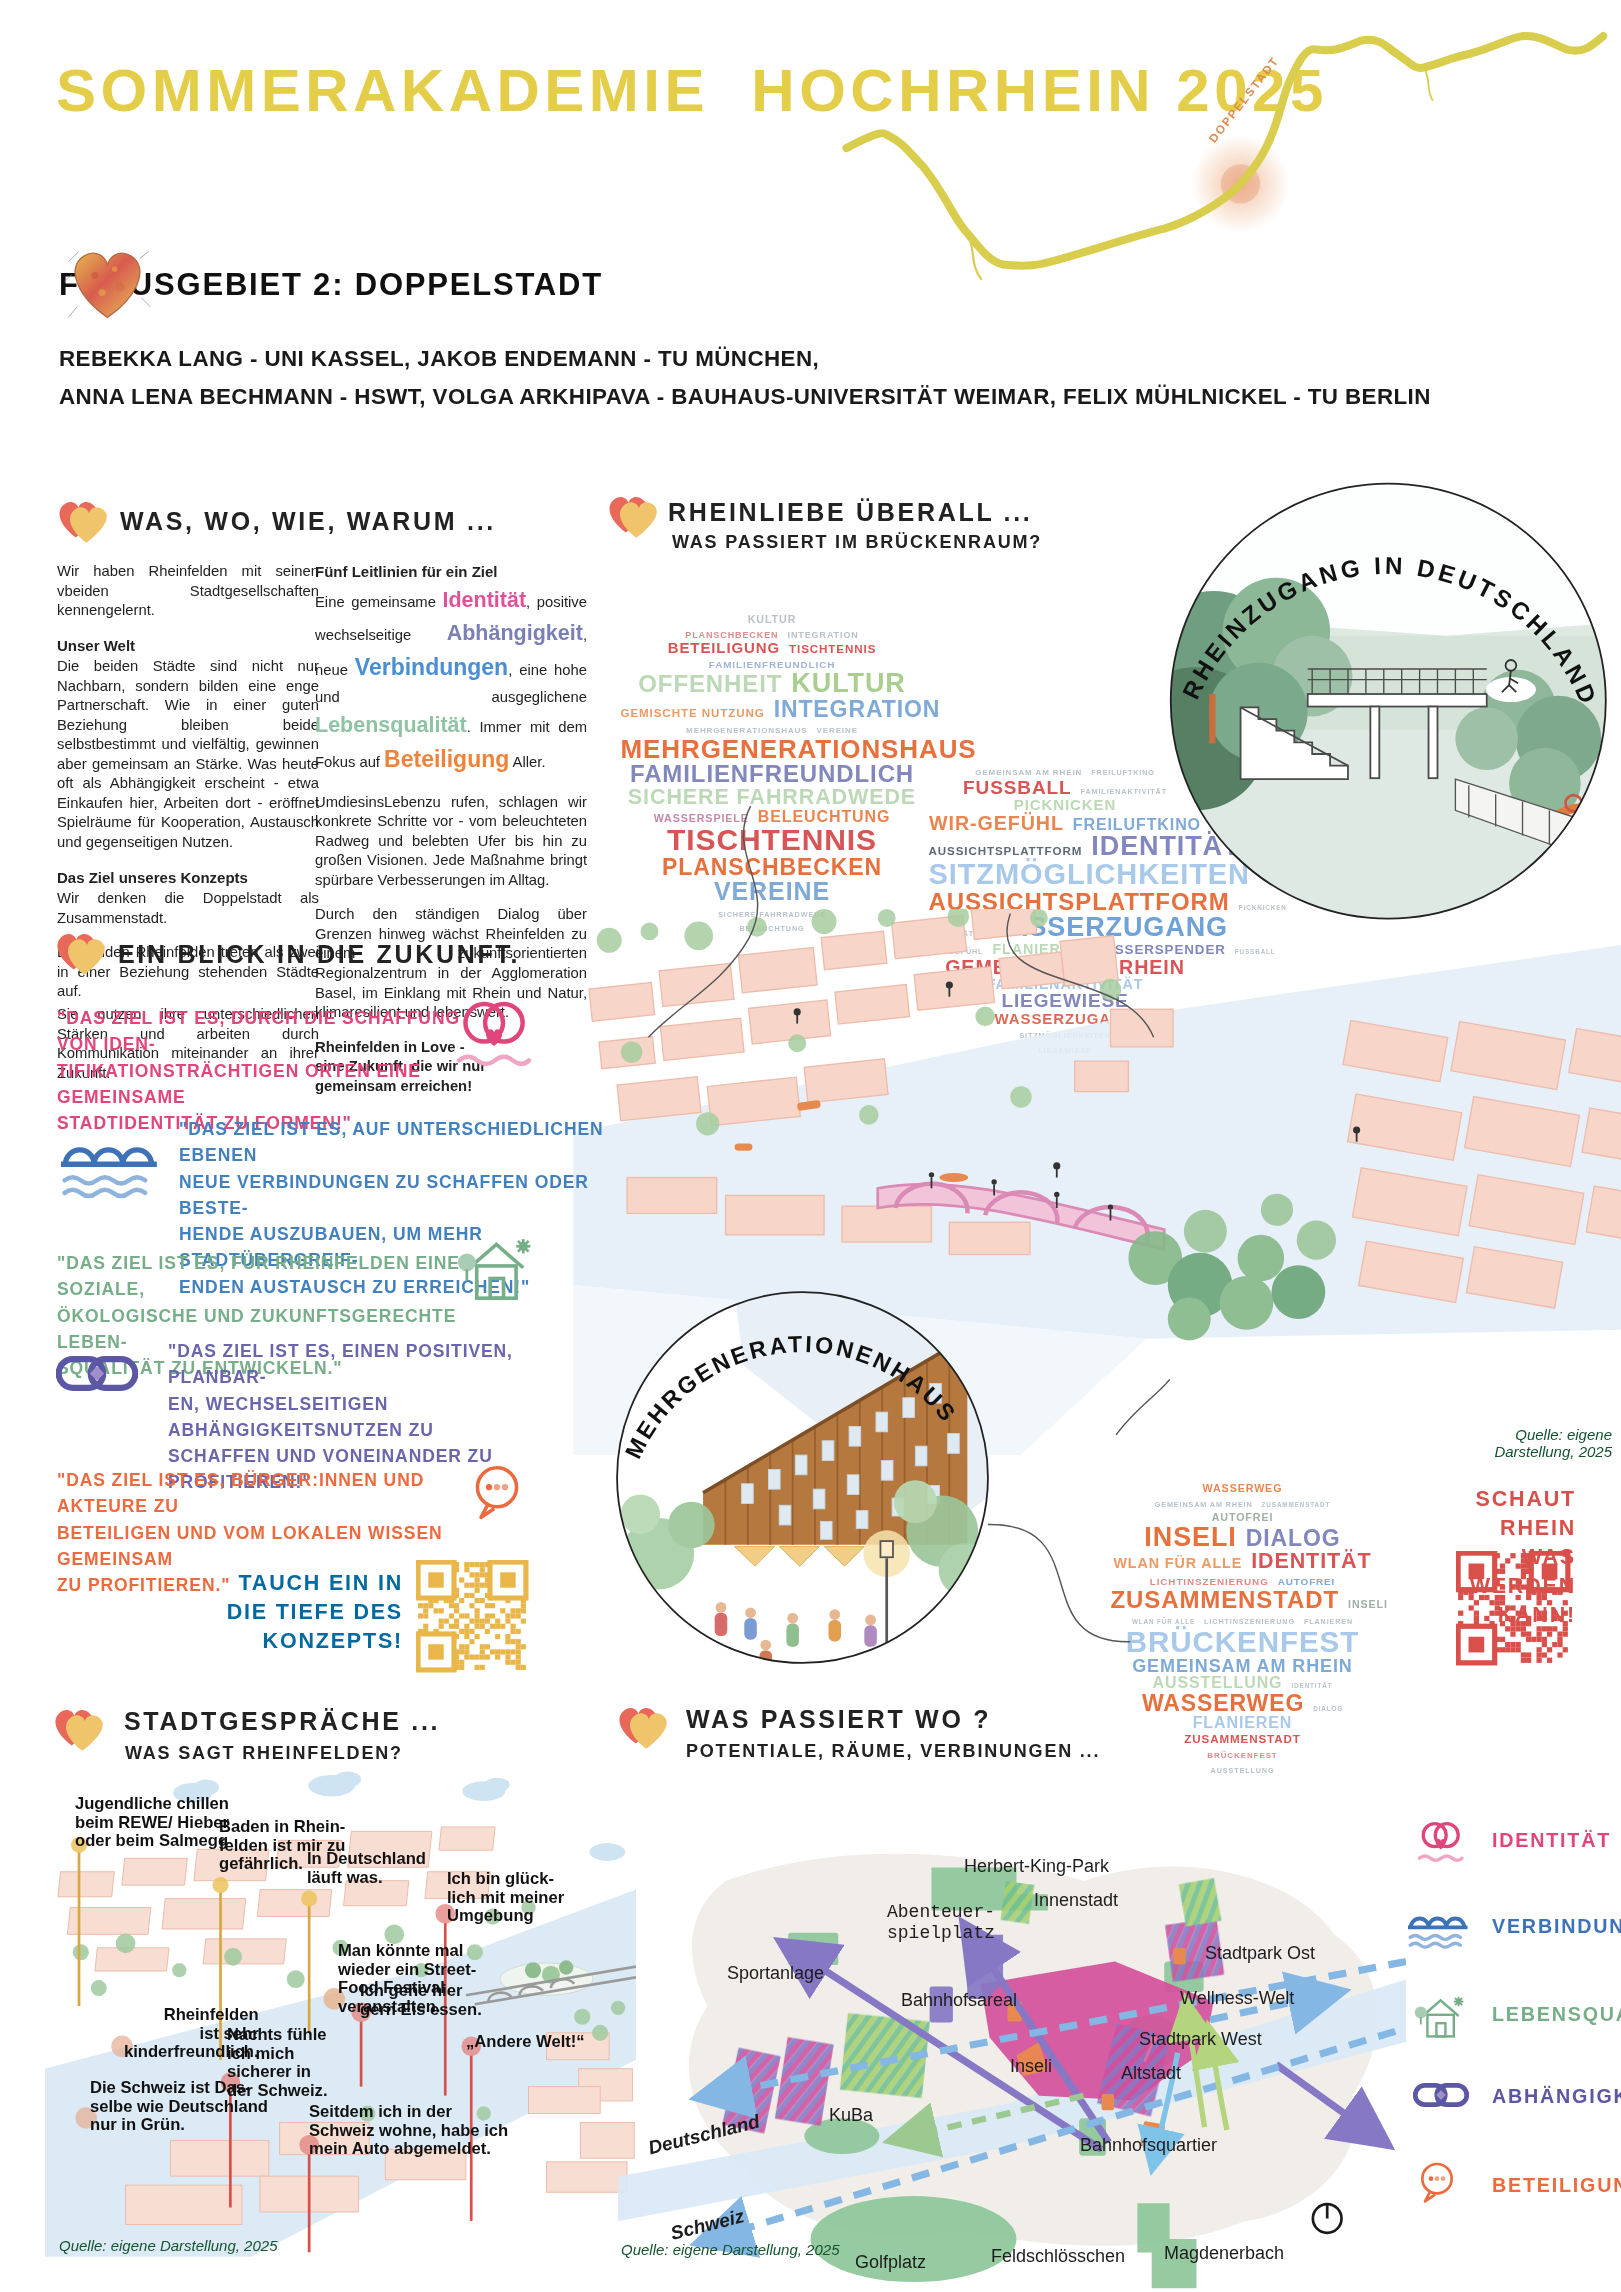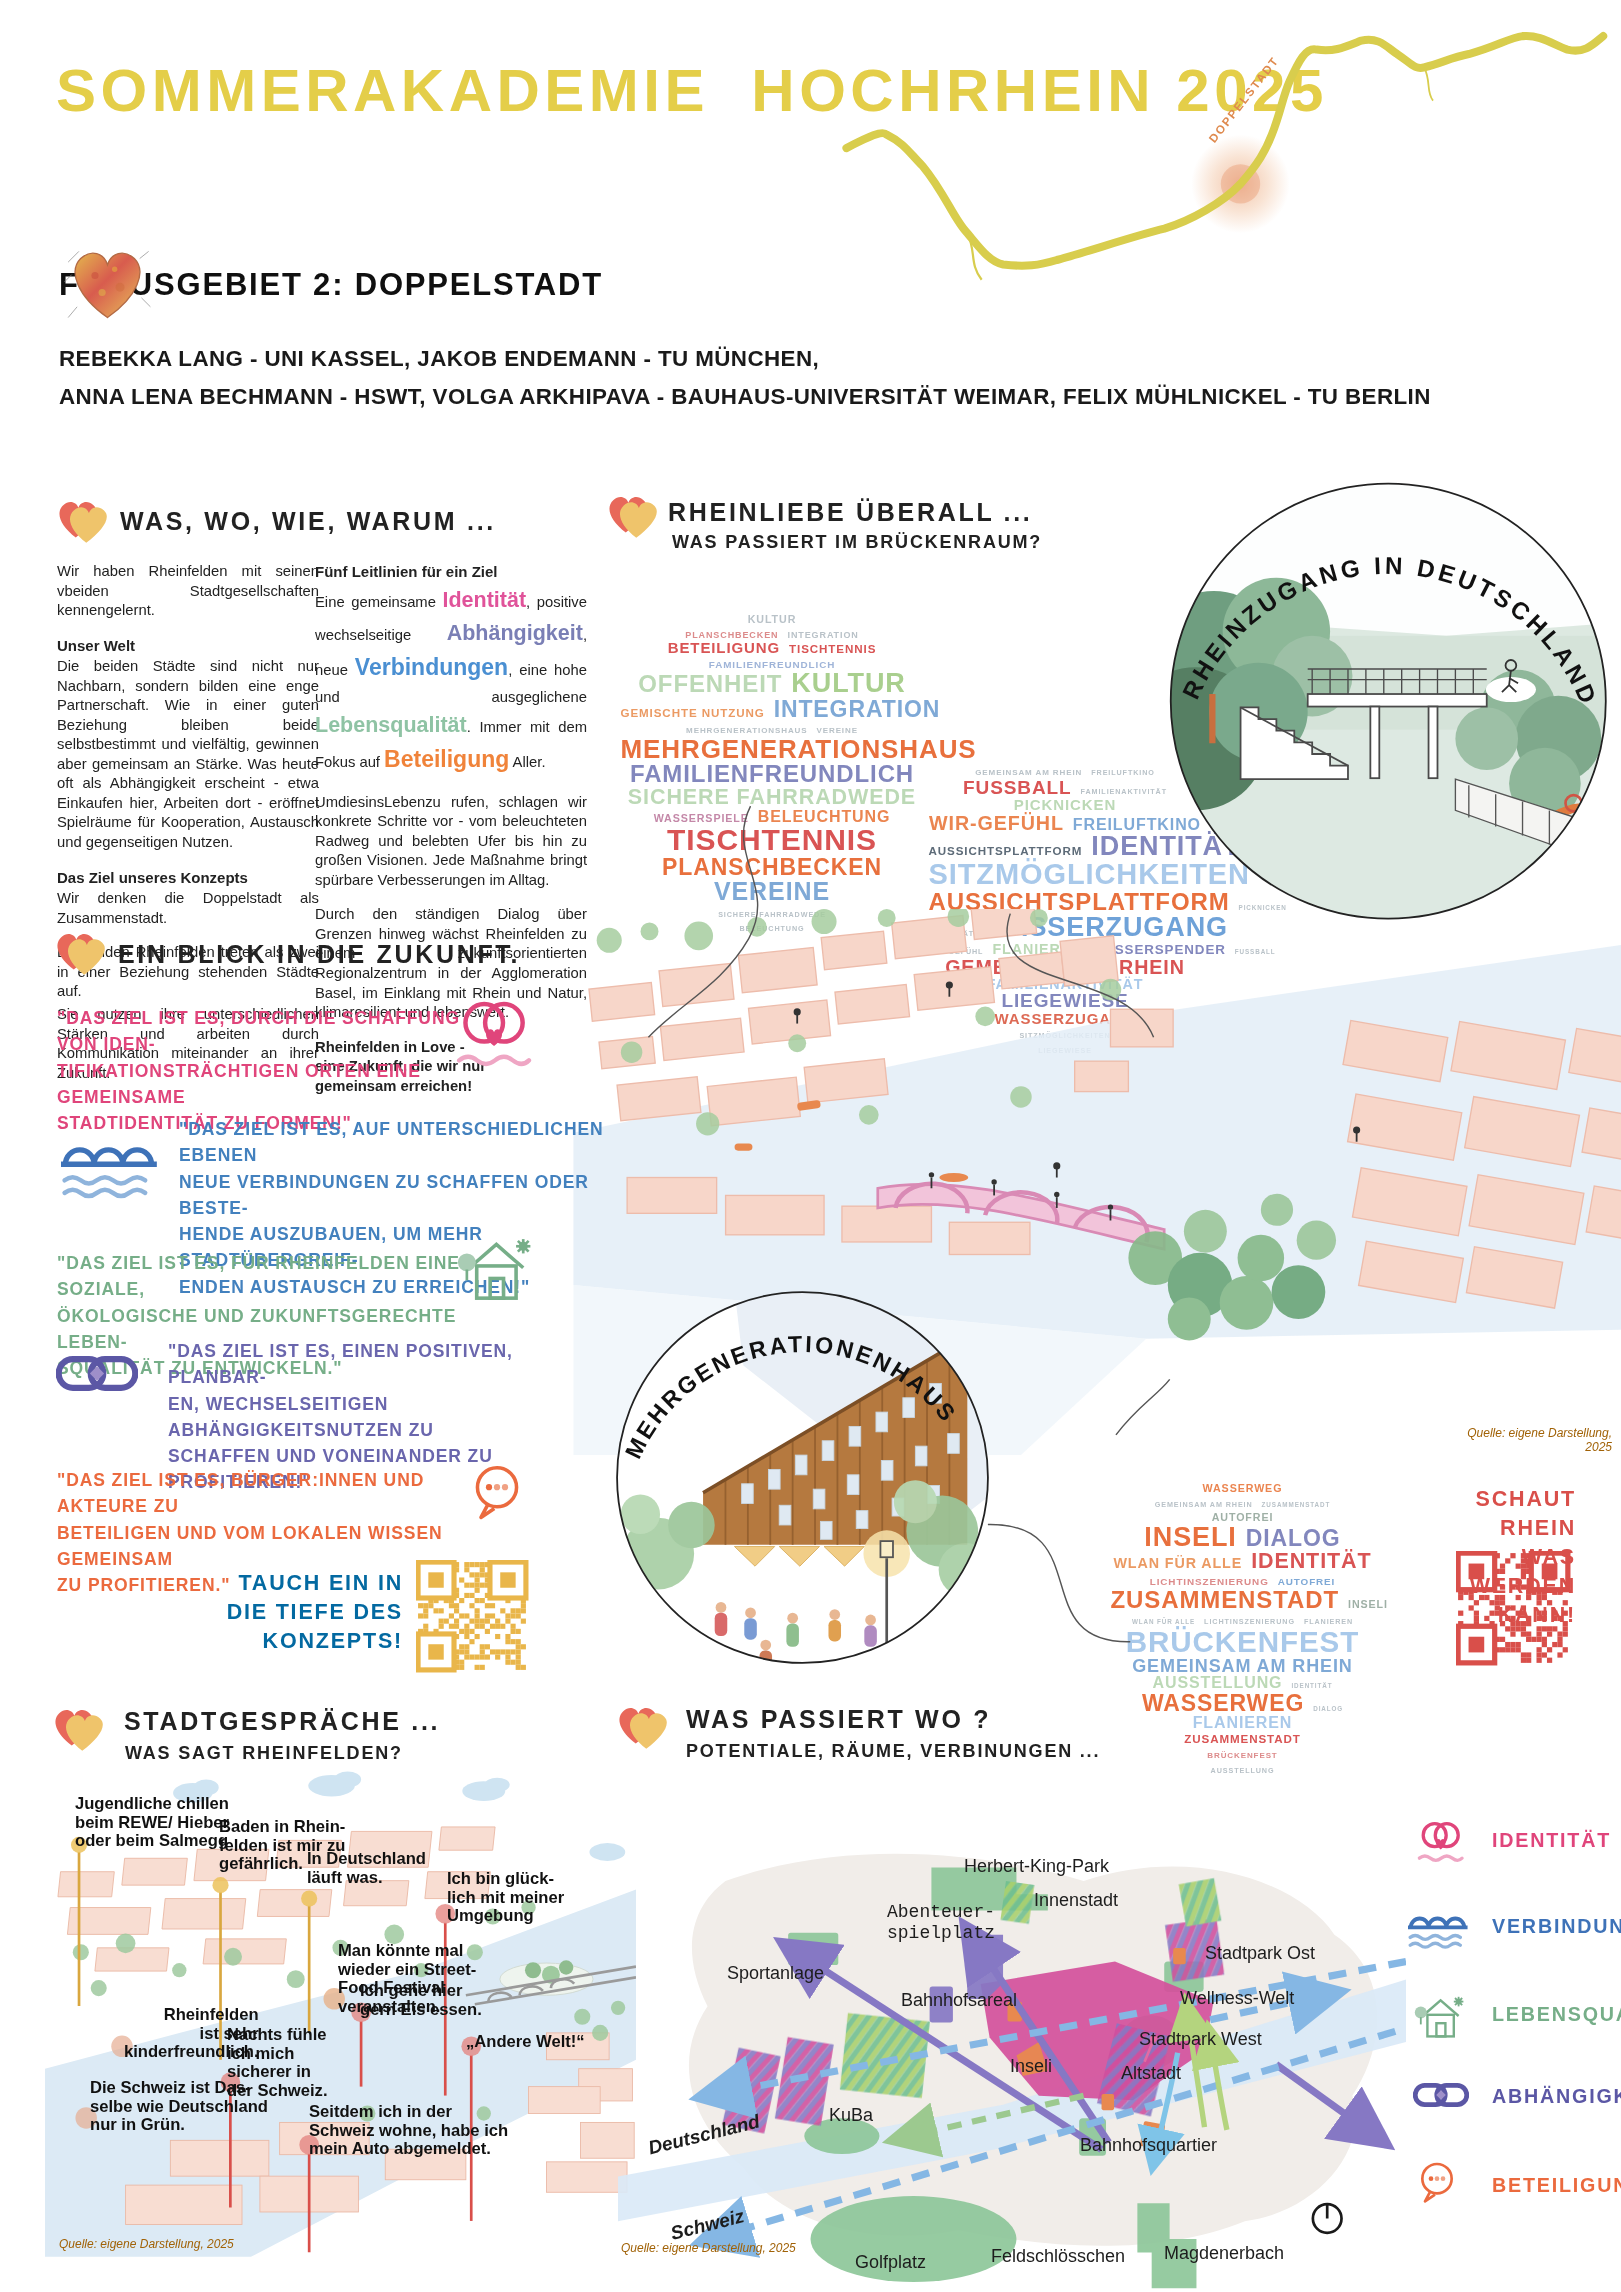--- a/index.html
+++ b/index.html
@@ -19,21 +19,21 @@
   .lead .kw{font-weight:600}
   .quote{font-size:17.5px;font-weight:600;letter-spacing:0.9px;line-height:1.5;white-space:pre-line}
   .cloud{text-align:center;line-height:1.02}
   .cloud .ln{white-space:nowrap}
   .cloud span{letter-spacing:0.9px;font-weight:600;margin:0 4.5px}
   .cta{font-weight:600;letter-spacing:1.8px;white-space:pre-line;text-align:right;font-size:21.5px;line-height:1.35}
   .map-label{position:absolute;font-size:18px;color:#1d1d1d;white-space:pre-line;line-height:1.15}
   .map-label.cty{font-weight:700;font-style:italic;font-size:19px}
   .anno{position:absolute;font-size:16.6px;font-weight:700;color:#111;white-space:pre-line;line-height:1.12}
   .legend-label{font-size:19.7px;letter-spacing:1.8px;font-weight:600}
-  .quelle{position:absolute;font-size:12px;font-style:italic;color:#a16207}
+  .quelle{position:absolute;font-size:15px;font-style:italic;color:#14532d}
   svg{display:block}
 </style>
 </head>
 <body>
 
 <div class="poster">
 
   <h1 class="abs title" style="left:56px;top:56px">SOMMERAKADEMIE  HOCHRHEIN 2025</h1>
 
   <svg class="abs" style="left:833px;top:27px" width="789" height="269" viewBox="0 0 881 300">

